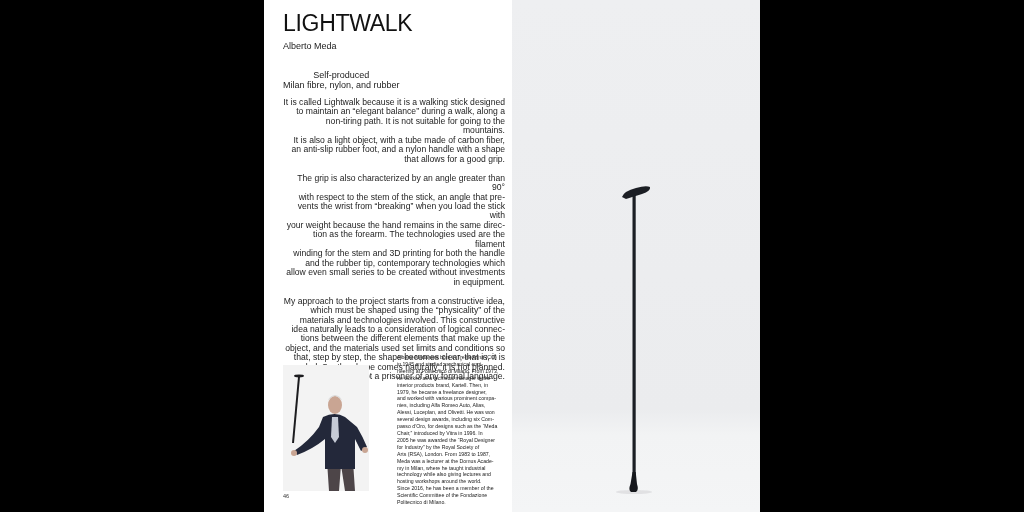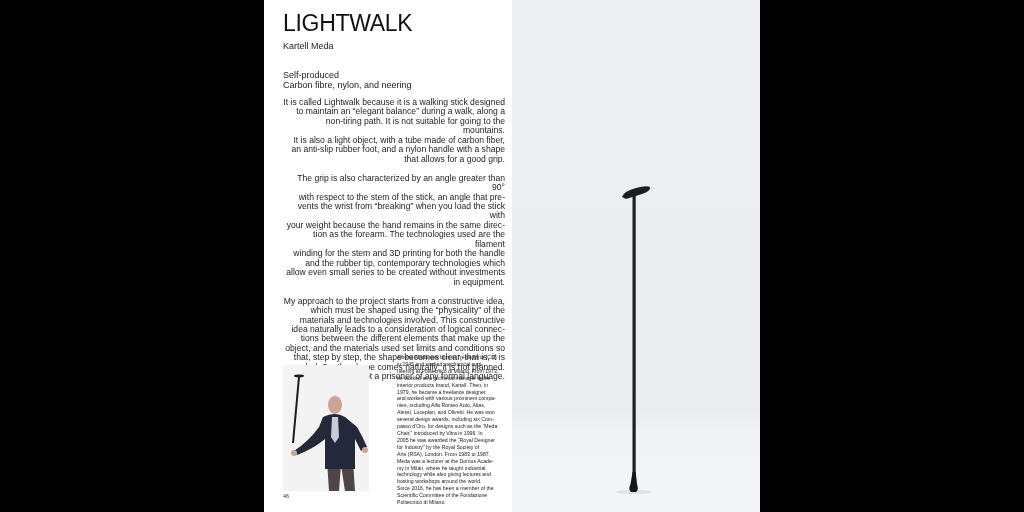--- a/index.html
+++ b/index.html
@@ -14,21 +14,21 @@
     }
     .page-right {
       width: 248px; height: 512px; position: relative; overflow: hidden;
       background: linear-gradient(180deg, #eeeff1 0%, #ebecee 80%, #f2f3f4 85%, #f4f5f6 100%);
     }
     .title {
       position: absolute; left: 19px; top: 10px; margin: 0;
       font-size: 23px; font-weight: 400; letter-spacing: -0.3px; color: #111;
     }
     .author { position: absolute; left: 19px; top: 41px; font-size: 9px; color: #222; }
-    .meta { position: absolute; left: 19px; top: 70px; font-size: 9px; line-height: 10px; color: #222; }
+    .meta { position: absolute; left: 19px; top: 70px; font-size: 9px; line-height: 10px; color: #222; text-align: center; }
     .meta div { white-space: nowrap; }
     .body-text {
       position: absolute; left: 19px; top: 98px; width: 222px;
       font-size: 8.6px; line-height: 9.45px; color: #1d1d1d;
     }
     .body-text p { margin: 0 0 9.5px 0; white-space: pre-line; text-align: right; }
     .portrait {
       position: absolute; left: 19px; top: 365px; width: 86px; height: 126px;
       background: #f4f4f4; overflow: hidden;
     }
@@ -38,24 +38,24 @@
     }
     .page-number { position: absolute; left: 19px; top: 493px; font-size: 5.5px; color: #333; }
     .cane { position: absolute; left: 0; top: 0; }
   </style>
 </head>
 <body>
 
 <div class="spread">
   <div class="page-left">
     <h1 class="title">LIGHTWALK</h1>
-    <div class="author">Kartell Meda</div>
+    <div class="author">Alberto Meda</div>
     <div class="meta">
       <div>Self-produced</div>
-      <div>Carbon fibre, nylon, and neering</div>
+      <div>Milan fibre, nylon, and rubber</div>
     </div>
     <div class="body-text">
       <p>It is called Lightwalk because it is a walking stick designed
 to maintain an “elegant balance” during a walk, along a
 non-tiring path. It is not suitable for going to the mountains.
 It is also a light object, with a tube made of carbon fiber,
 an anti-slip rubber foot, and a nylon handle with a shape
 that allows for a good grip.</p>
       <p>The grip is also characterized by an angle greater than 90°
 with respect to the stem of the stick, an angle that pre-

